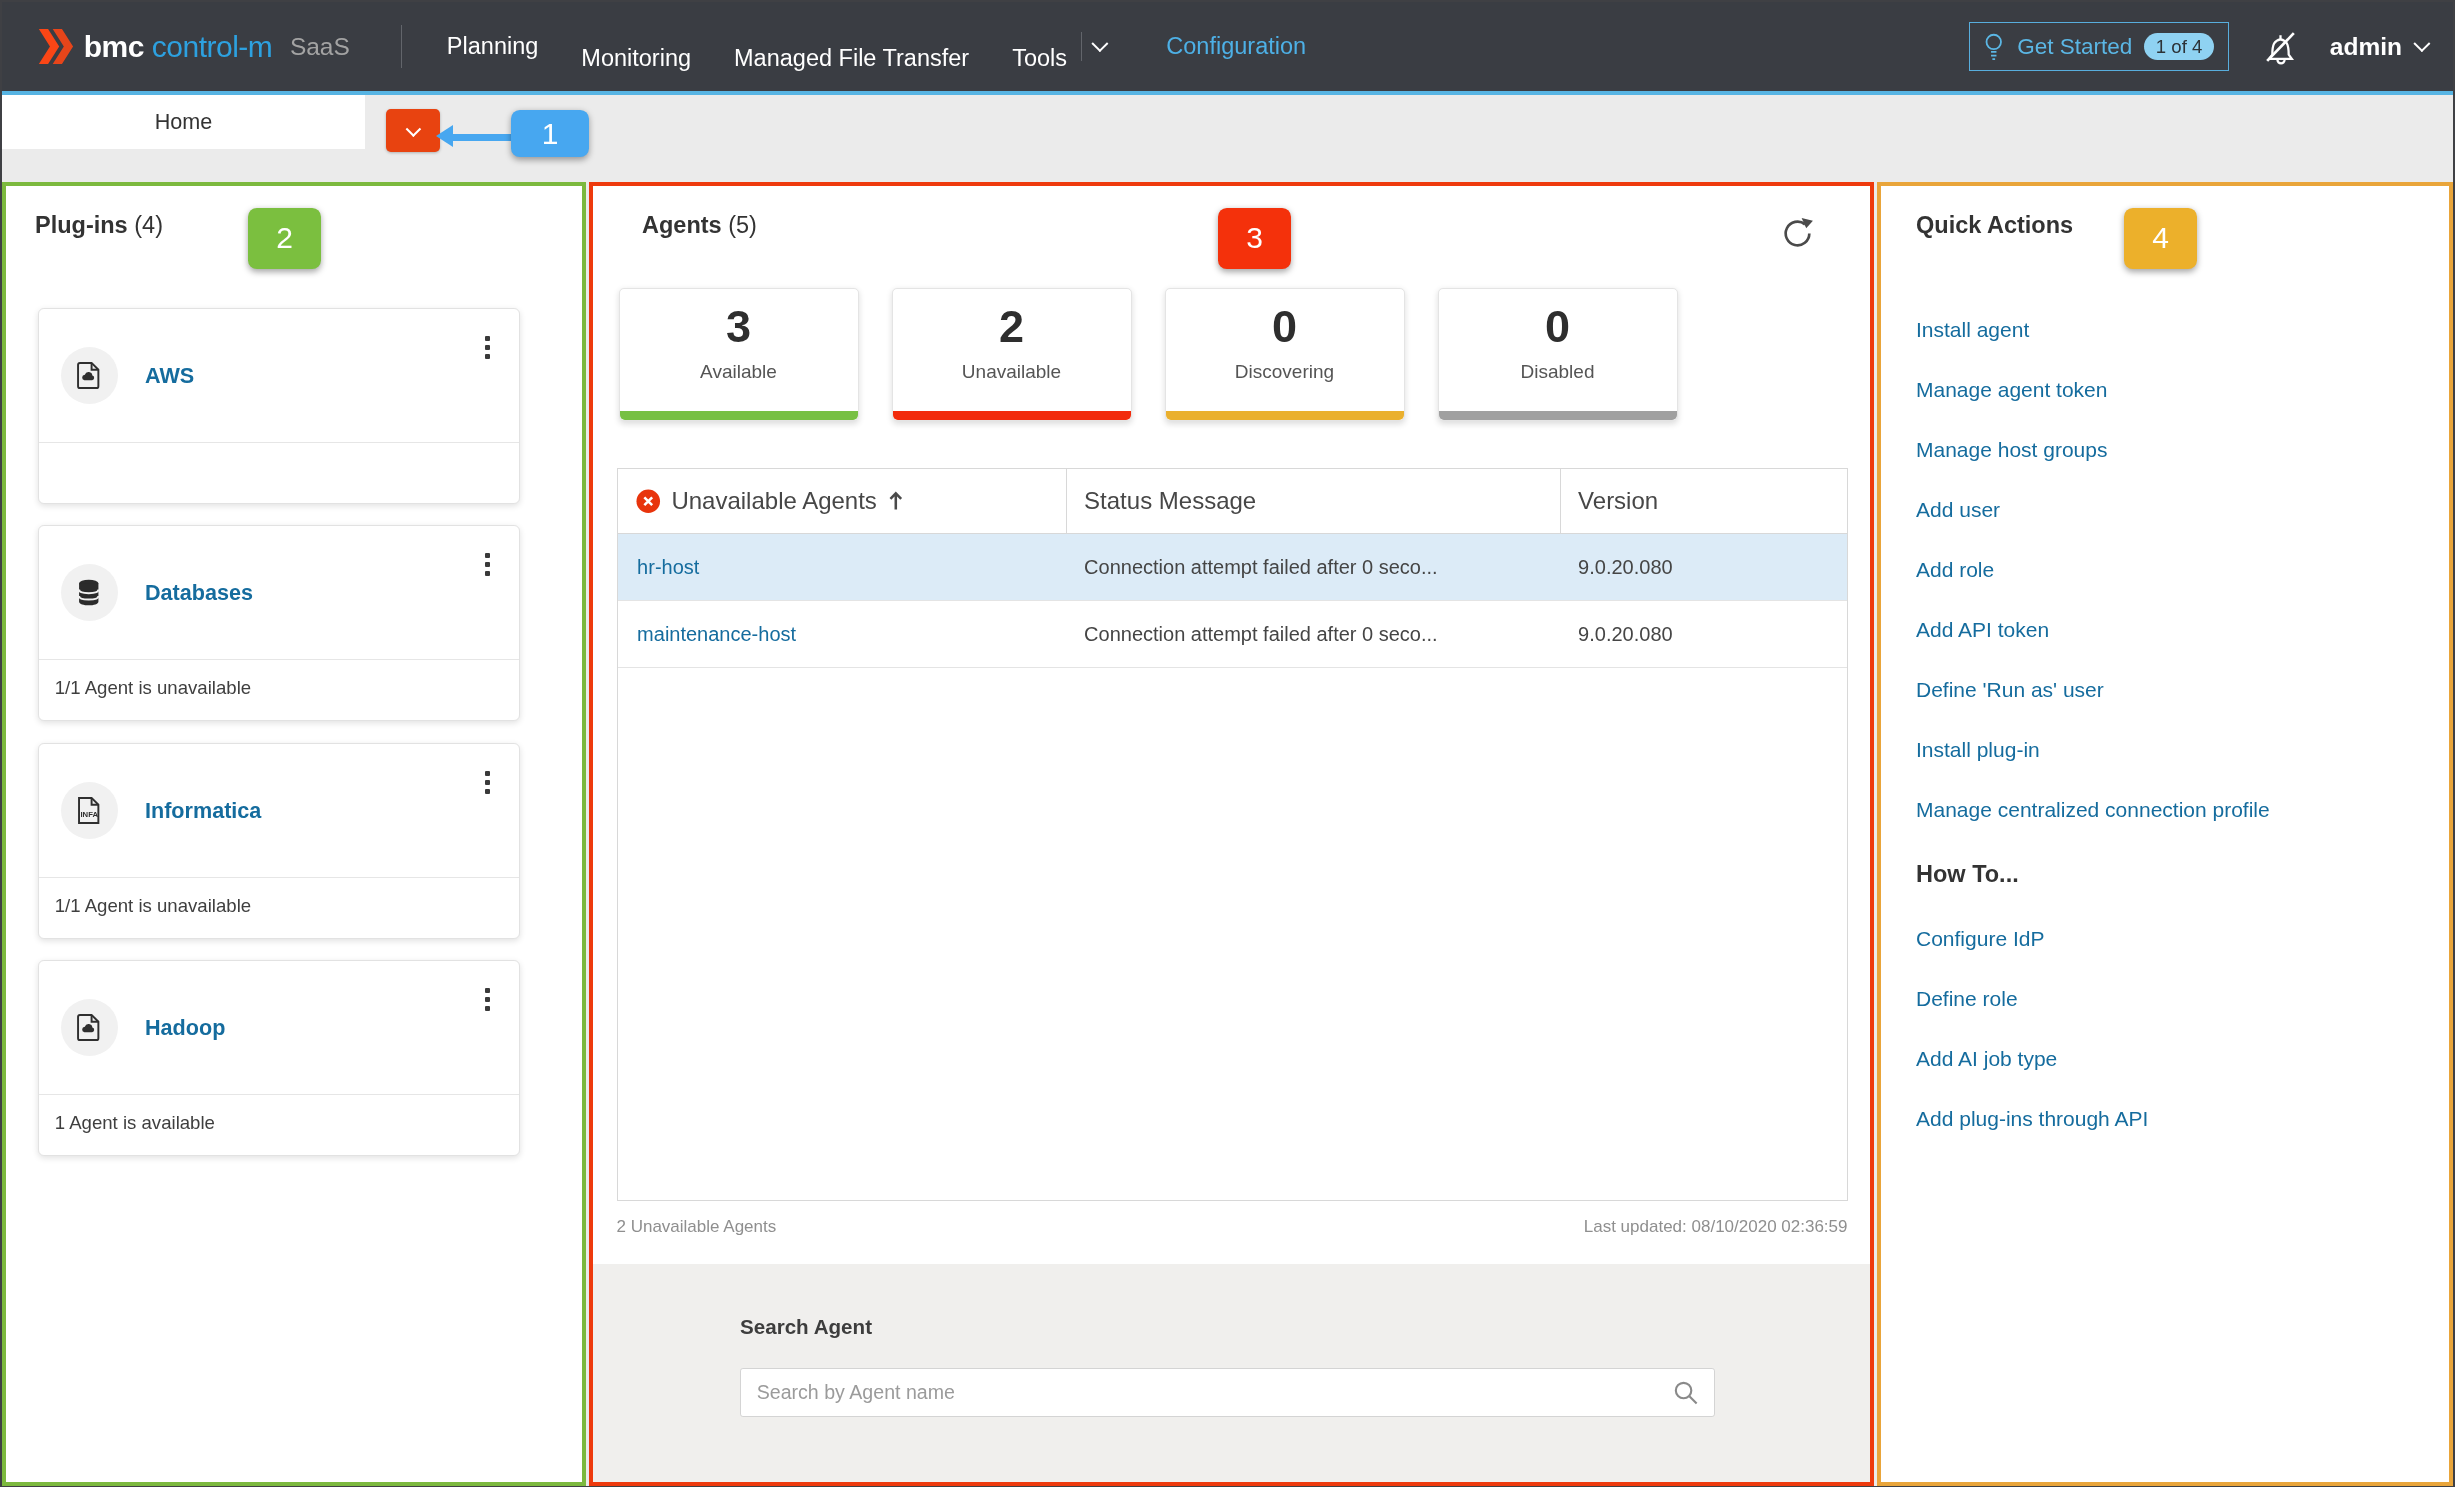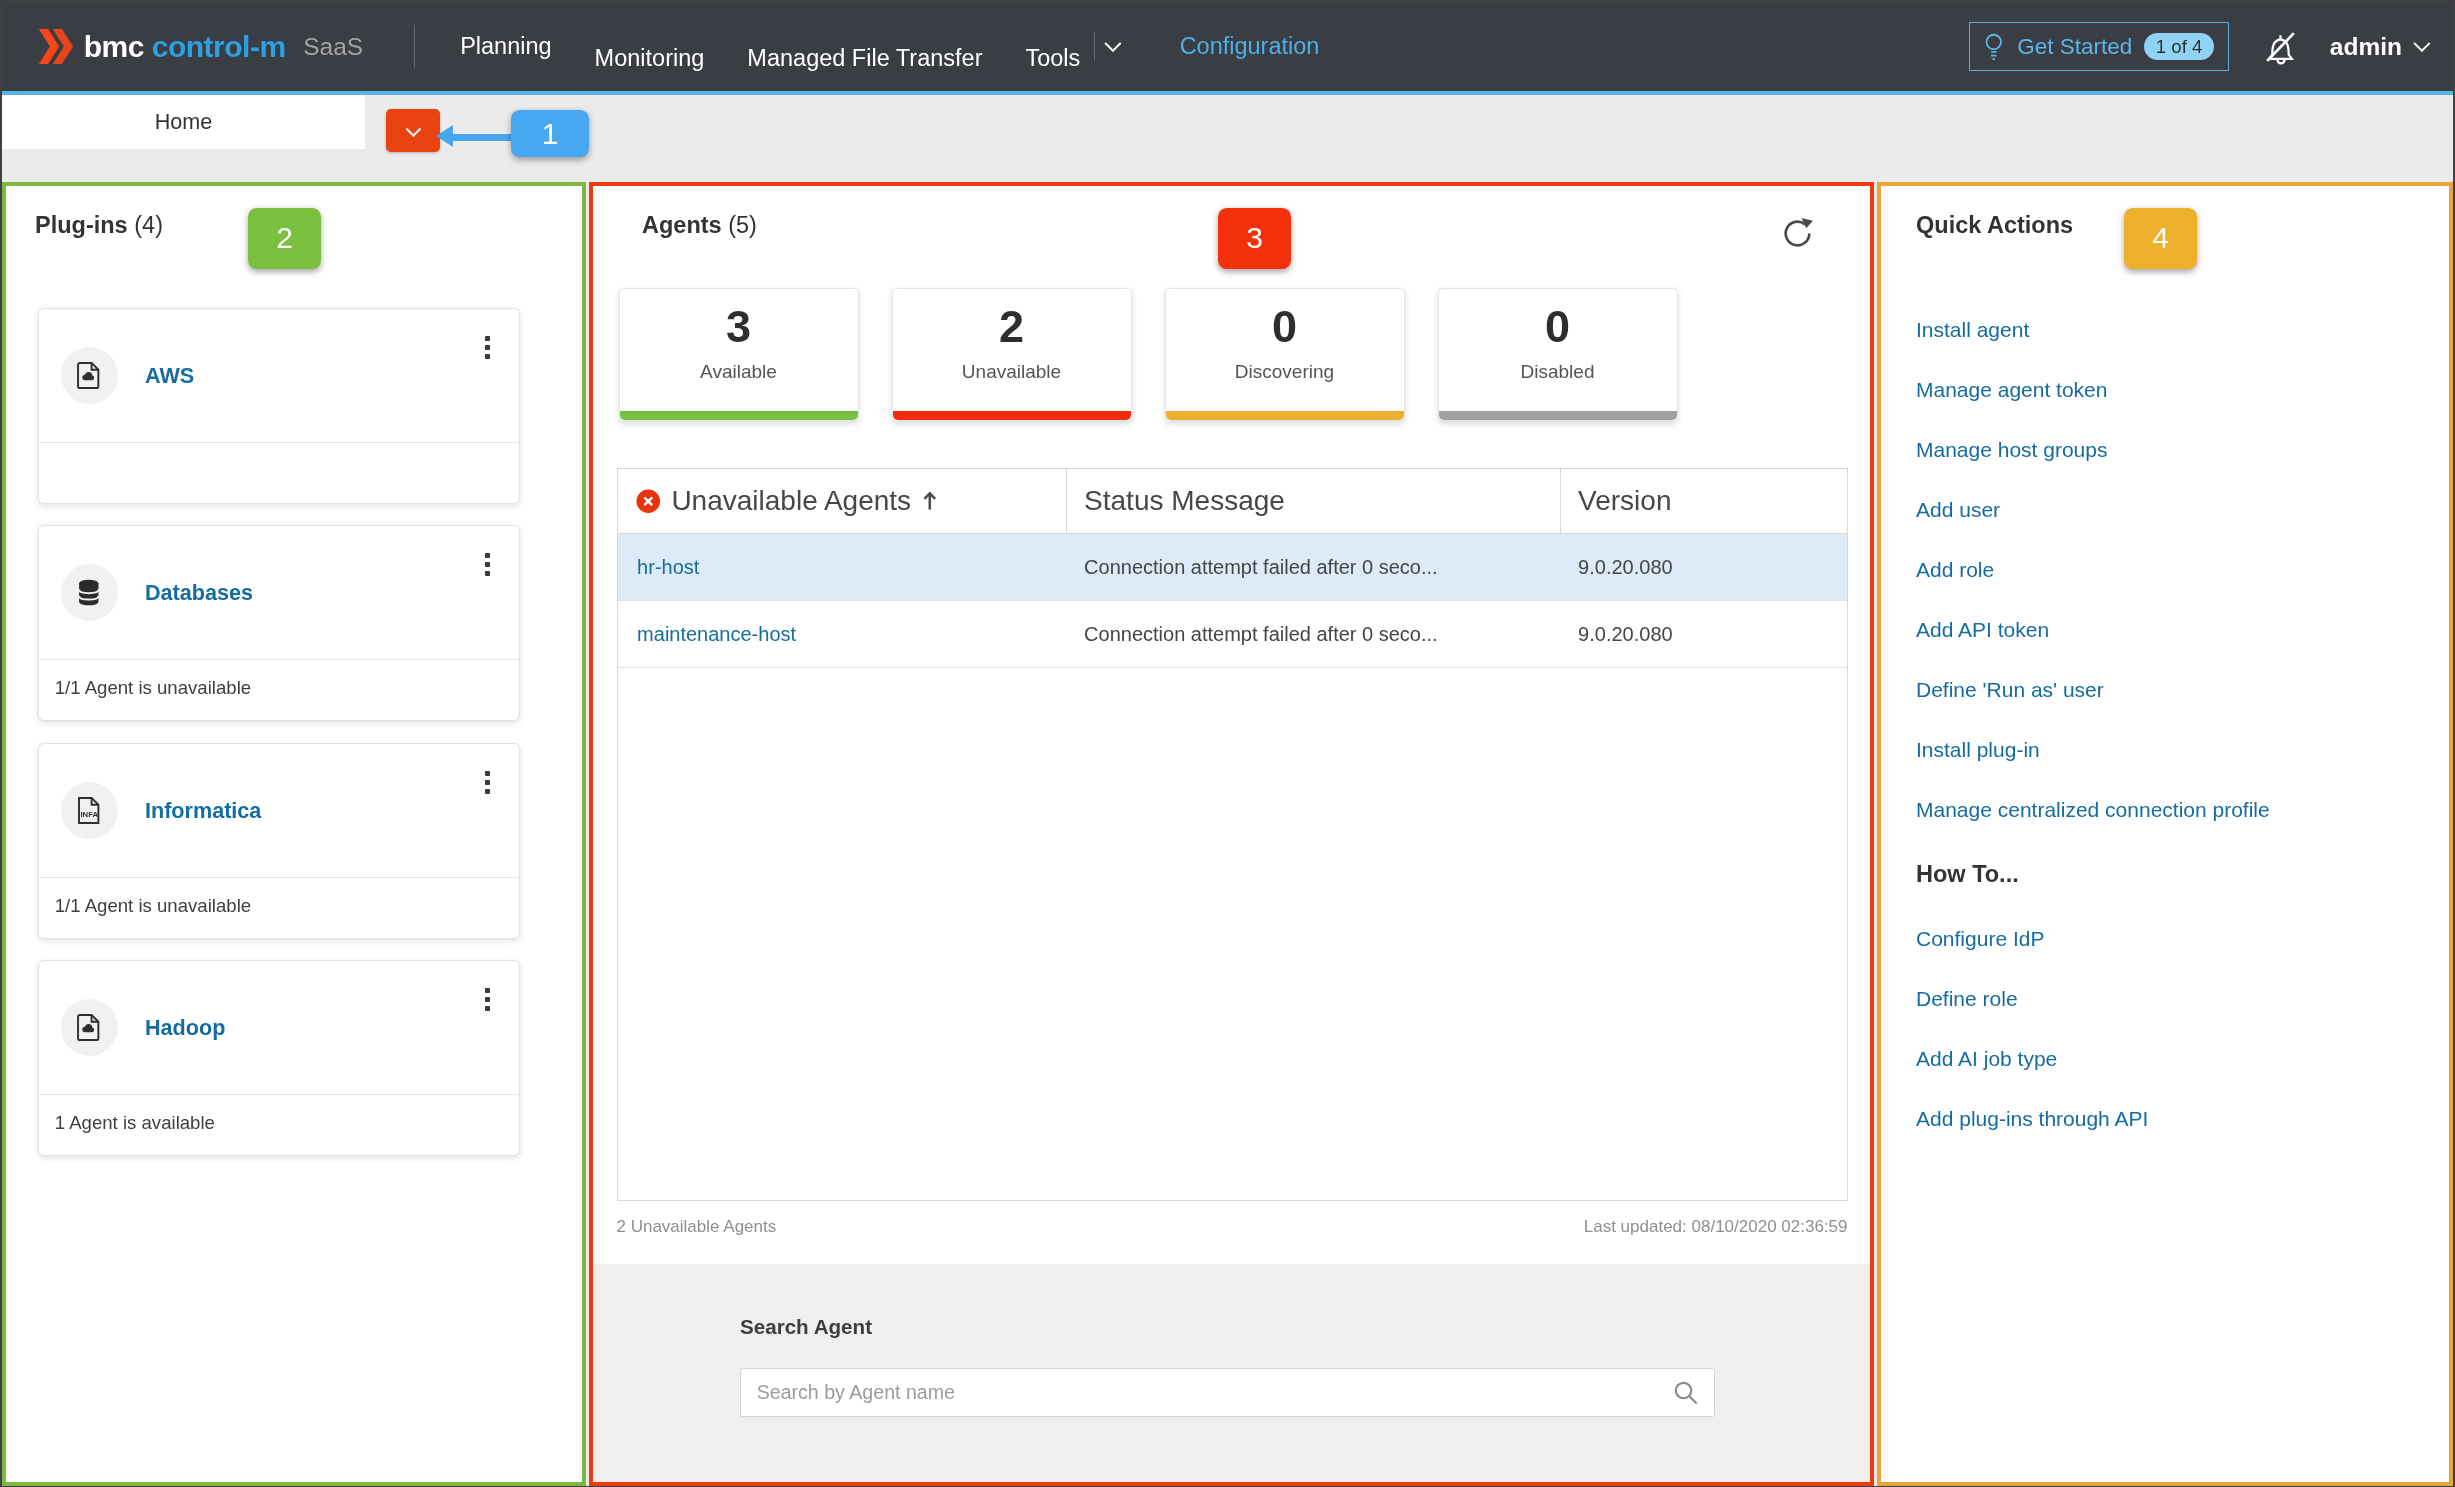--- a/index.html
+++ b/index.html
@@ -9,21 +9,21 @@
     font-family:"Liberation Sans",sans-serif;color:#333;
   }
   
   .topnav{
     position:absolute;left:0;top:0;width:100%;height:93px;box-sizing:border-box;
     background:#3a3d43;border-bottom:4.9px solid #57b4e3;
     display:flex;align-items:center;padding:0 25.5px 0 35px;
   }
   .logo-mark{flex:0 0 auto;display:flex;align-items:center;}
   .logo-bmc{margin-left:9.8px;font-size:30px;font-weight:bold;color:#ffffff;letter-spacing:-0.5px;}
-  .logo-cm{margin-left:7.8px;font-size:30px;font-weight:bold;color:#2da1e0;letter-spacing:-0.5px;}
+  .logo-cm{margin-left:7.8px;font-size:30px;font-weight:normal;color:#2da1e0;letter-spacing:-0.5px;}
   .logo-saas{margin-left:17.6px;font-size:24.5px;color:#a3a3a3;}
   .nav-sep{margin-left:51px;width:1px;height:43px;background:#62656b;}
   .nav-item{color:#fff;font-size:23.5px;cursor:pointer;white-space:nowrap;}
   .nav-item.m1{margin-left:45px;}
   .nav-item.m2{margin-left:43px;margin-top:24px;}
   .tools-sep{margin-left:13.7px;width:1px;height:29px;background:#62656b;}
   .chev{display:inline-block;width:9.8px;height:9.8px;border-right:2.9px solid #fff;border-bottom:2.9px solid #fff;transform:rotate(45deg) translate(-1px,-1px);}
   .tools-chev{margin-left:11.8px;margin-top:-3.9px;}
   .nav-config{margin-left:61px;color:#4db0e6;}
   .nav-right{margin-left:auto;display:flex;align-items:center;}
@@ -74,21 +74,21 @@
   .stat-card{position:relative;width:240px;height:133px;box-sizing:border-box;border:1px solid #e4e4e4;border-radius:4.9px;
     background:#fff;box-shadow:0 2.9px 5.9px rgba(0,0,0,.14);text-align:center;cursor:pointer;}
   .stat-num{font-size:45px;font-weight:bold;color:#2e2e2e;margin-top:11.8px;}
   .stat-label{font-size:19px;color:#555;margin-top:7.8px;}
   .stat-bar{position:absolute;left:0;right:0;bottom:0;height:8.8px;border-radius:0 0 4.9px 4.9px;}
   .bar-available{background:#77c043;} .bar-unavailable{background:#f22b0c;}
   .bar-discovering{background:#eab02e;} .bar-disabled{background:#a0a0a0;}
   .agents-table{position:absolute;left:23.5px;top:282px;width:1231px;height:733px;box-sizing:border-box;
     border:1px solid #d8d8d8;background:#fff;}
   .t-header{display:flex;height:65px;border-bottom:1px solid #d8d8d8;box-sizing:border-box;}
-  .t-hcell{display:flex;align-items:center;font-size:28px;color:#474747;box-sizing:border-box;cursor:pointer;}
+  .t-hcell{display:flex;align-items:center;font-size:24px;color:#474747;box-sizing:border-box;cursor:pointer;}
   .t-hcell.c1{width:449px;padding-left:17.6px;gap:9.8px;border-right:1px solid #d8d8d8;}
   .t-hcell.c2{width:494px;padding-left:17.6px;border-right:1px solid #d8d8d8;}
   .t-hcell.c3{flex:1;padding-left:17.6px;}
   .t-row{display:flex;height:67px;border-bottom:1px solid #e4e4e4;box-sizing:border-box;cursor:pointer;}
   .t-row.selected{background:#dcebf7;}
   .t-cell{display:flex;align-items:center;font-size:20px;color:#454545;box-sizing:border-box;}
   .t-cell.c1{width:449px;padding-left:19.6px;color:#156c9e;}
   .t-cell.c2{width:494px;padding-left:17.6px;}
   .t-cell.c3{flex:1;padding-left:17.6px;}
   .table-footer{position:absolute;left:23.5px;width:1231px;top:1031px;display:flex;justify-content:space-between;

